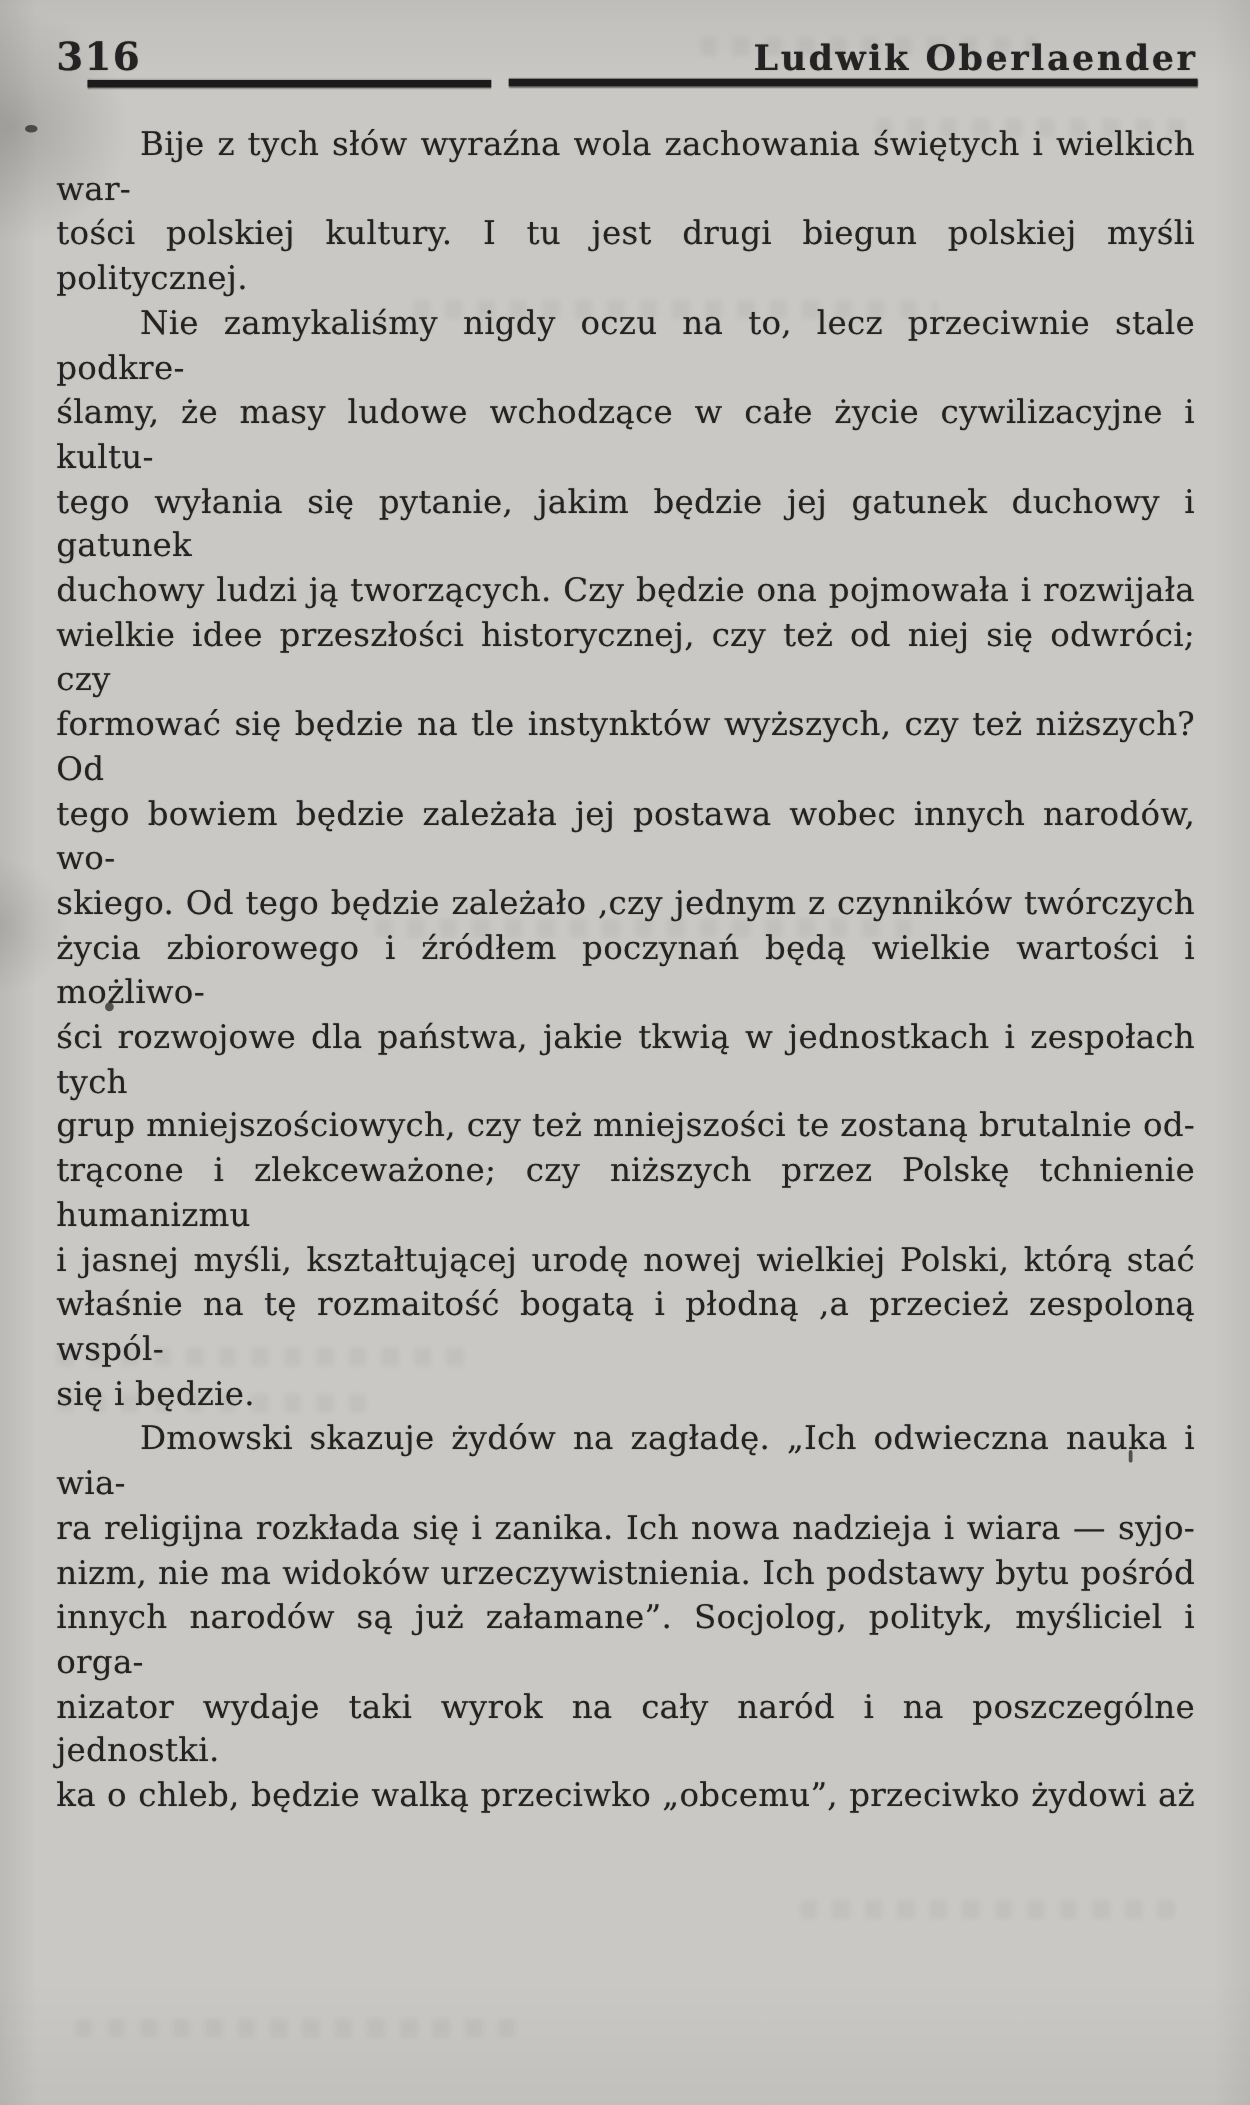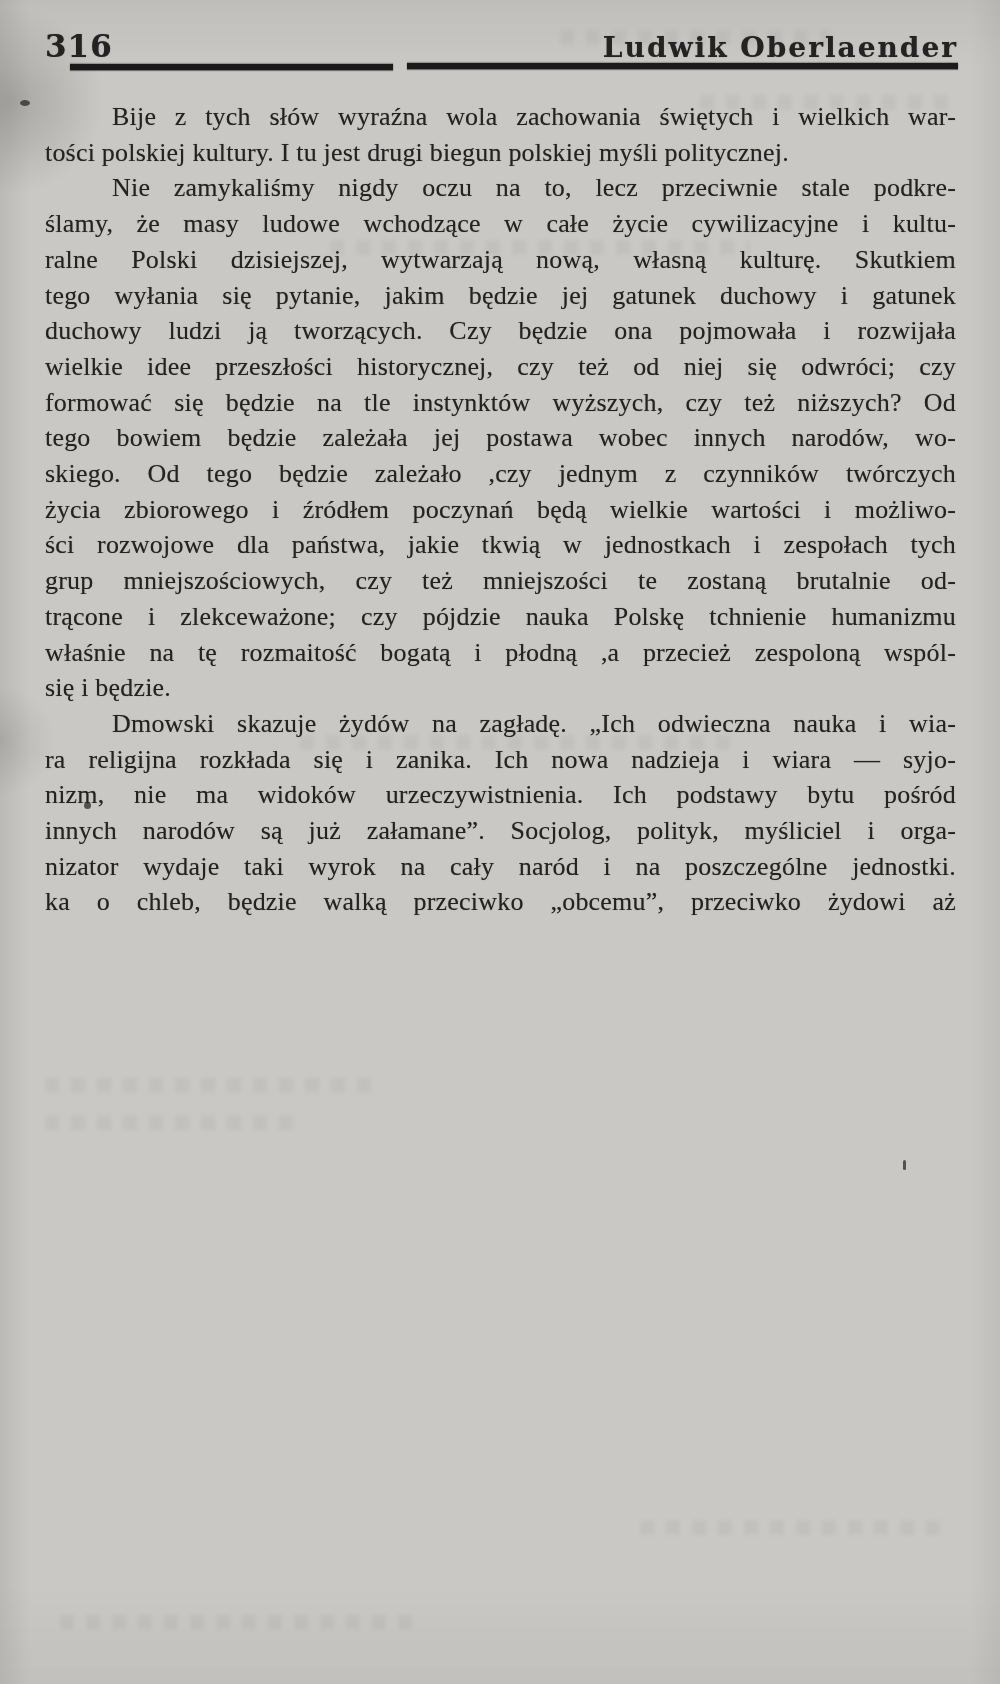--- a/index.html
+++ b/index.html
@@ -37,21 +37,21 @@
   .rule-a{top:64px;left:70px;width:323px;}
   .rule-b{top:63px;left:407px;width:551px;}
   .body-text{
     position:absolute;top:99px;left:45px;width:911px;
     font-size:26px;line-height:35.7px;
     filter:blur(0.35px);
     text-shadow:0 0 1px rgba(10,10,10,.35);
     letter-spacing:0.2px;
   }
   .para{margin:0;}
-  .line{text-align:justify;text-align-last:justify;white-space:normal;font-family:Liberation Serif, serif;}
+  .line{text-align:justify;text-align-last:justify;white-space:normal;}
   .line.last{text-align-last:left;}
   .line.indent{text-indent:67px;}
   .ghost{
     position:absolute;height:15px;pointer-events:none;
     background:repeating-linear-gradient(90deg, rgba(55,55,55,.55) 0 14px, transparent 14px 26px);
     opacity:.09;filter:blur(2px);border-radius:4px;
   }
   .speck{
     position:absolute;background:#2a2a2a;border-radius:50%;
     opacity:.75;filter:blur(0.5px);pointer-events:none;
@@ -84,31 +84,31 @@
   <div class="speck" style="top:100px;left:20px;width:10px;height:6px;"></div>
 
   <div class="body-text">
       <div class="para">
         <div class="line indent">Bije z tych słów wyraźna wola zachowania świętych i wielkich war-</div>
         <div class="line last">tości polskiej kultury. I tu jest drugi biegun polskiej myśli politycznej.</div>
       </div>
       <div class="para">
         <div class="line indent">Nie zamykaliśmy nigdy oczu na to, lecz przeciwnie stale podkre-</div>
         <div class="line">ślamy, że masy ludowe wchodzące w całe życie cywilizacyjne i kultu-</div>
-        <div class="line">ralne Polski dzisiejszej, wytwarzają nową, własną kulturę. Skutkiem</div>
         <div class="line">tego wyłania się pytanie, jakim będzie jej gatunek duchowy i gatunek</div>
         <div class="line">duchowy ludzi ją tworzących. Czy będzie ona pojmowała i rozwijała</div>
         <div class="line">wielkie idee przeszłości historycznej, czy też od niej się odwróci; czy</div>
         <div class="line">formować się będzie na tle instynktów wyższych, czy też niższych? Od</div>
         <div class="line">tego bowiem będzie zależała jej postawa wobec innych narodów, wo-</div>
         <div class="line">skiego. Od tego będzie zależało ,czy jednym z czynników twórczych</div>
         <div class="line">życia zbiorowego i źródłem poczynań będą wielkie wartości i możliwo-</div>
         <div class="line">ści rozwojowe dla państwa, jakie tkwią w jednostkach i zespołach tych</div>
         <div class="line">grup mniejszościowych, czy też mniejszości te zostaną brutalnie od-</div>
-        <div class="line">trącone i zlekceważone; czy pójdzie nauka Polskę tchnienie humanizmu</div>
+        <div class="line">trącone i zlekceważone; czy niższych przez Polskę tchnienie humanizmu</div>
+        <div class="line">i jasnej myśli, kształtującej urodę nowej wielkiej Polski, którą stać</div>
         <div class="line">właśnie na tę rozmaitość bogatą i płodną ,a przecież zespoloną wspól-</div>
         <div class="line last">się i będzie.</div>
       </div>
       <div class="para">
         <div class="line indent">Dmowski skazuje żydów na zagładę. „Ich odwieczna nauka i wia-</div>
         <div class="line">ra religijna rozkłada się i zanika. Ich nowa nadzieja i wiara — syjo-</div>
         <div class="line">nizm, nie ma widoków urzeczywistnienia. Ich podstawy bytu pośród</div>
         <div class="line">innych narodów są już załamane”. Socjolog, polityk, myśliciel i orga-</div>
         <div class="line">nizator wydaje taki wyrok na cały naród i na poszczególne jednostki.</div>
         <div class="line">ka o chleb, będzie walką przeciwko „obcemu”, przeciwko żydowi aż</div>

